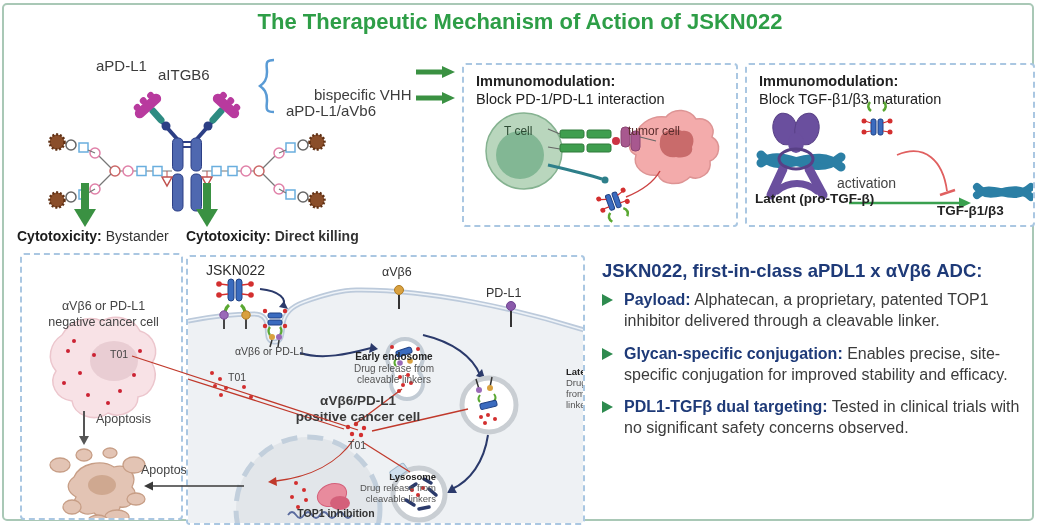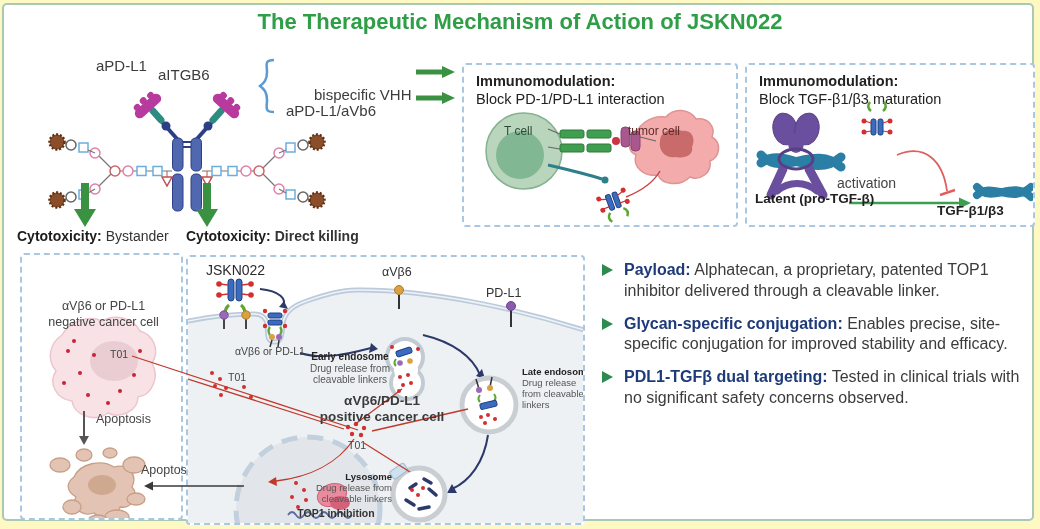--- a/index.html
+++ b/index.html
@@ -1,31 +1,31 @@
 <!DOCTYPE html>
 <html><head>
 <meta charset="utf-8">
 <style>
   html,body{margin:0;padding:0;background:#000;}
-  .canvas{position:relative;width:1040px;height:529px;background:#fef9c3;overflow:hidden;
+  .canvas{position:relative;width:1040px;height:529px;background:#ffffff;overflow:hidden;
           font-family:"Liberation Sans",sans-serif;}
   .frame{position:absolute;left:2px;top:3px;width:1032px;height:518px;background:#fff;
          border:2px solid #a9c8b6;border-radius:5px;box-sizing:border-box;}
   .abs{position:absolute;}
   .lbl{position:absolute;color:#3a3a3a;white-space:nowrap;line-height:1.15;}
   .title{left:0;right:0;top:9px;text-align:center;font-size:22px;font-weight:bold;color:#2e9e47;}
   .small{font-size:15px;color:#3c3c3c;}
   .cytotox{font-size:14px;color:#333;}
   .cytotox b{color:#1c1c1c;}
   .panel{position:absolute;background:#fff;border:2px dashed #aac7e2;border-radius:4px;
          box-sizing:border-box;overflow:hidden;}
   .panel-h{position:absolute;left:12px;top:7px;font-size:14.5px;color:#222;line-height:1.25;}
   .panel-h .hb{font-weight:bold;}
   .cellname{font-size:12.5px;color:#444;text-align:center;line-height:1.25;}
-  .tiny{font-size:10px;color:#555;text-align:center;}
+  .tiny{font-size:10px;color:#555;text-align:center;margin-left:44px;}
   .tiny b{color:#222;}
   .t01{font-size:10.5px;color:#444;}
   .posname{font-size:13.5px;font-weight:bold;color:#3a3a3a;text-align:center;line-height:1.2;}
   .rp{position:absolute;left:602px;top:260px;width:436px;}
   .rp-h{font-size:18.5px;font-weight:bold;color:#1e3a78;margin:0 0 8px 0;line-height:1.2;}
   .bullet{position:relative;padding-left:22px;margin-bottom:12px;font-size:16px;
           color:#3b3b3b;line-height:1.3;}
   .bullet .tri{position:absolute;left:0;top:4px;width:0;height:0;
           border-left:11px solid #2e8b4f;border-top:6.5px solid transparent;
           border-bottom:6.5px solid transparent;}
@@ -415,40 +415,41 @@
     <div class="lbl" style="left:18px;top:5px;font-size:14px;color:#2b2b2b;">JSKN022</div>
     <div class="lbl" style="left:194px;top:8px;font-size:12.5px;color:#333;">αVβ6</div>
     <div class="lbl" style="left:298px;top:29px;font-size:12.5px;color:#333;">PD-L1</div>
     <div class="lbl" style="left:36px;top:88px;width:92px;font-size:10.5px;color:#444;text-align:center;">αVβ6 or PD-L1</div>
     <div class="lbl t01" style="left:40px;top:114px;">T01</div>
     <div class="lbl tiny" style="left:116px;top:94px;width:92px;">
       <b>Early endosome</b>
       <div>Drug release from</div>
       <div>cleavable linkers</div>
     </div>
-    <div class="lbl posname" style="left:100px;top:136px;width:140px;margin-left:24px;">
+    <div class="lbl posname" style="left:100px;top:136px;width:140px;">
       <div>αVβ6/PD-L1</div>
       <div>positive cancer cell</div>
     </div>
     <div class="lbl t01" style="left:160px;top:182px;">T01</div>
     <div class="lbl tiny" style="left:334px;top:110px;width:62px;text-align:left;font-size:9.5px;">
       <b>Late endosome</b>
       <div>Drug release</div>
       <div>from cleavable</div>
       <div>linkers</div>
     </div>
     <div class="lbl tiny" style="left:122px;top:215px;width:82px;text-align:right;font-size:9.5px;">
       <b>Lysosome</b>
       <div>Drug release from</div>
       <div>cleavable linkers</div>
     </div>
     <div class="lbl" style="left:100px;top:250px;width:96px;font-size:10.5px;font-weight:bold;color:#333;text-align:center;">TOP1 inhibition</div>
   </div>
 
   <div class="rp">
+    <div class="rp-h">JSKN022, first-in-class aPDL1 x αVβ6 ADC:</div>
     <div class="bullet">
       <span class="tri"></span>
       <span class="bb">Payload:</span><span> Alphatecan, a proprietary, patented TOP1 inhibitor delivered through a cleavable linker.</span>
     </div>
     <div class="bullet">
       <span class="tri"></span>
       <span class="bb">Glycan-specific conjugation:</span><span> Enables precise, site-specific conjugation for improved stability and efficacy.</span>
     </div>
     <div class="bullet">
       <span class="tri"></span>

